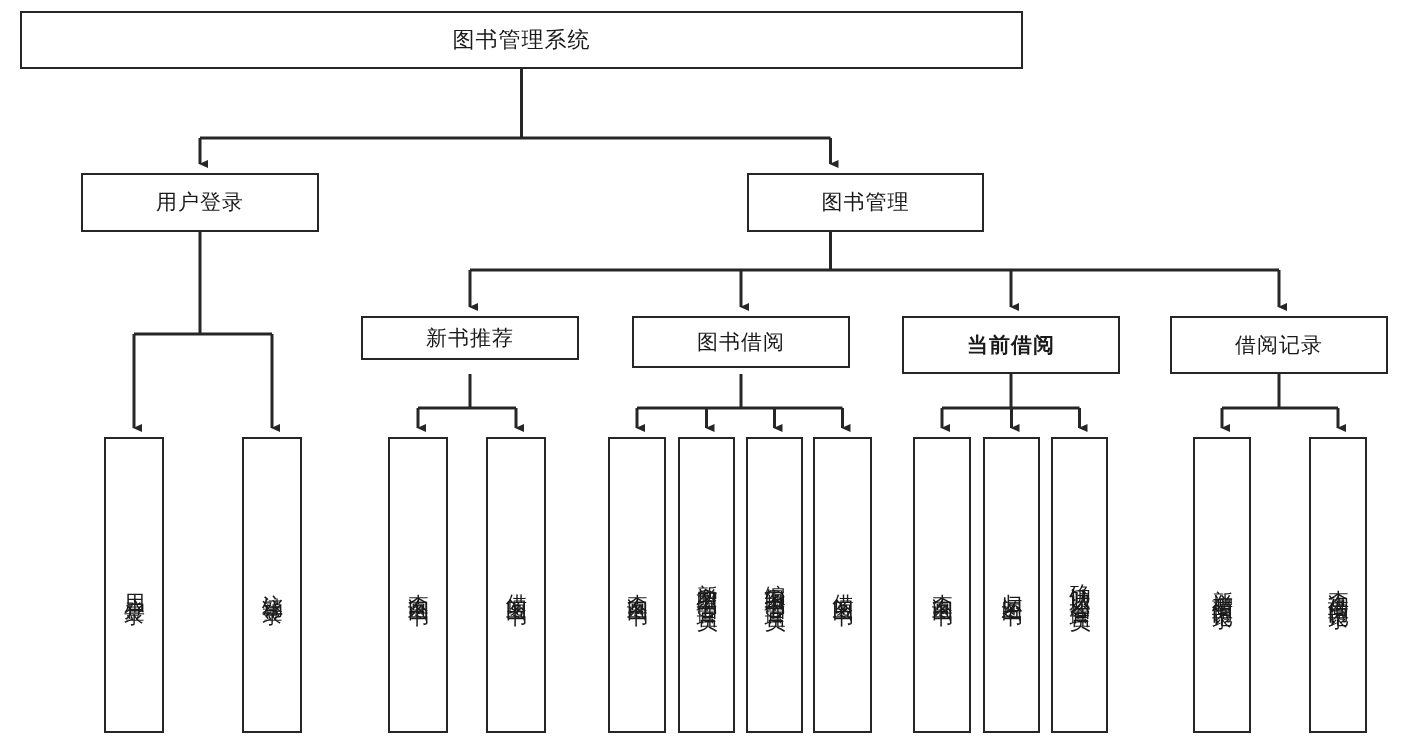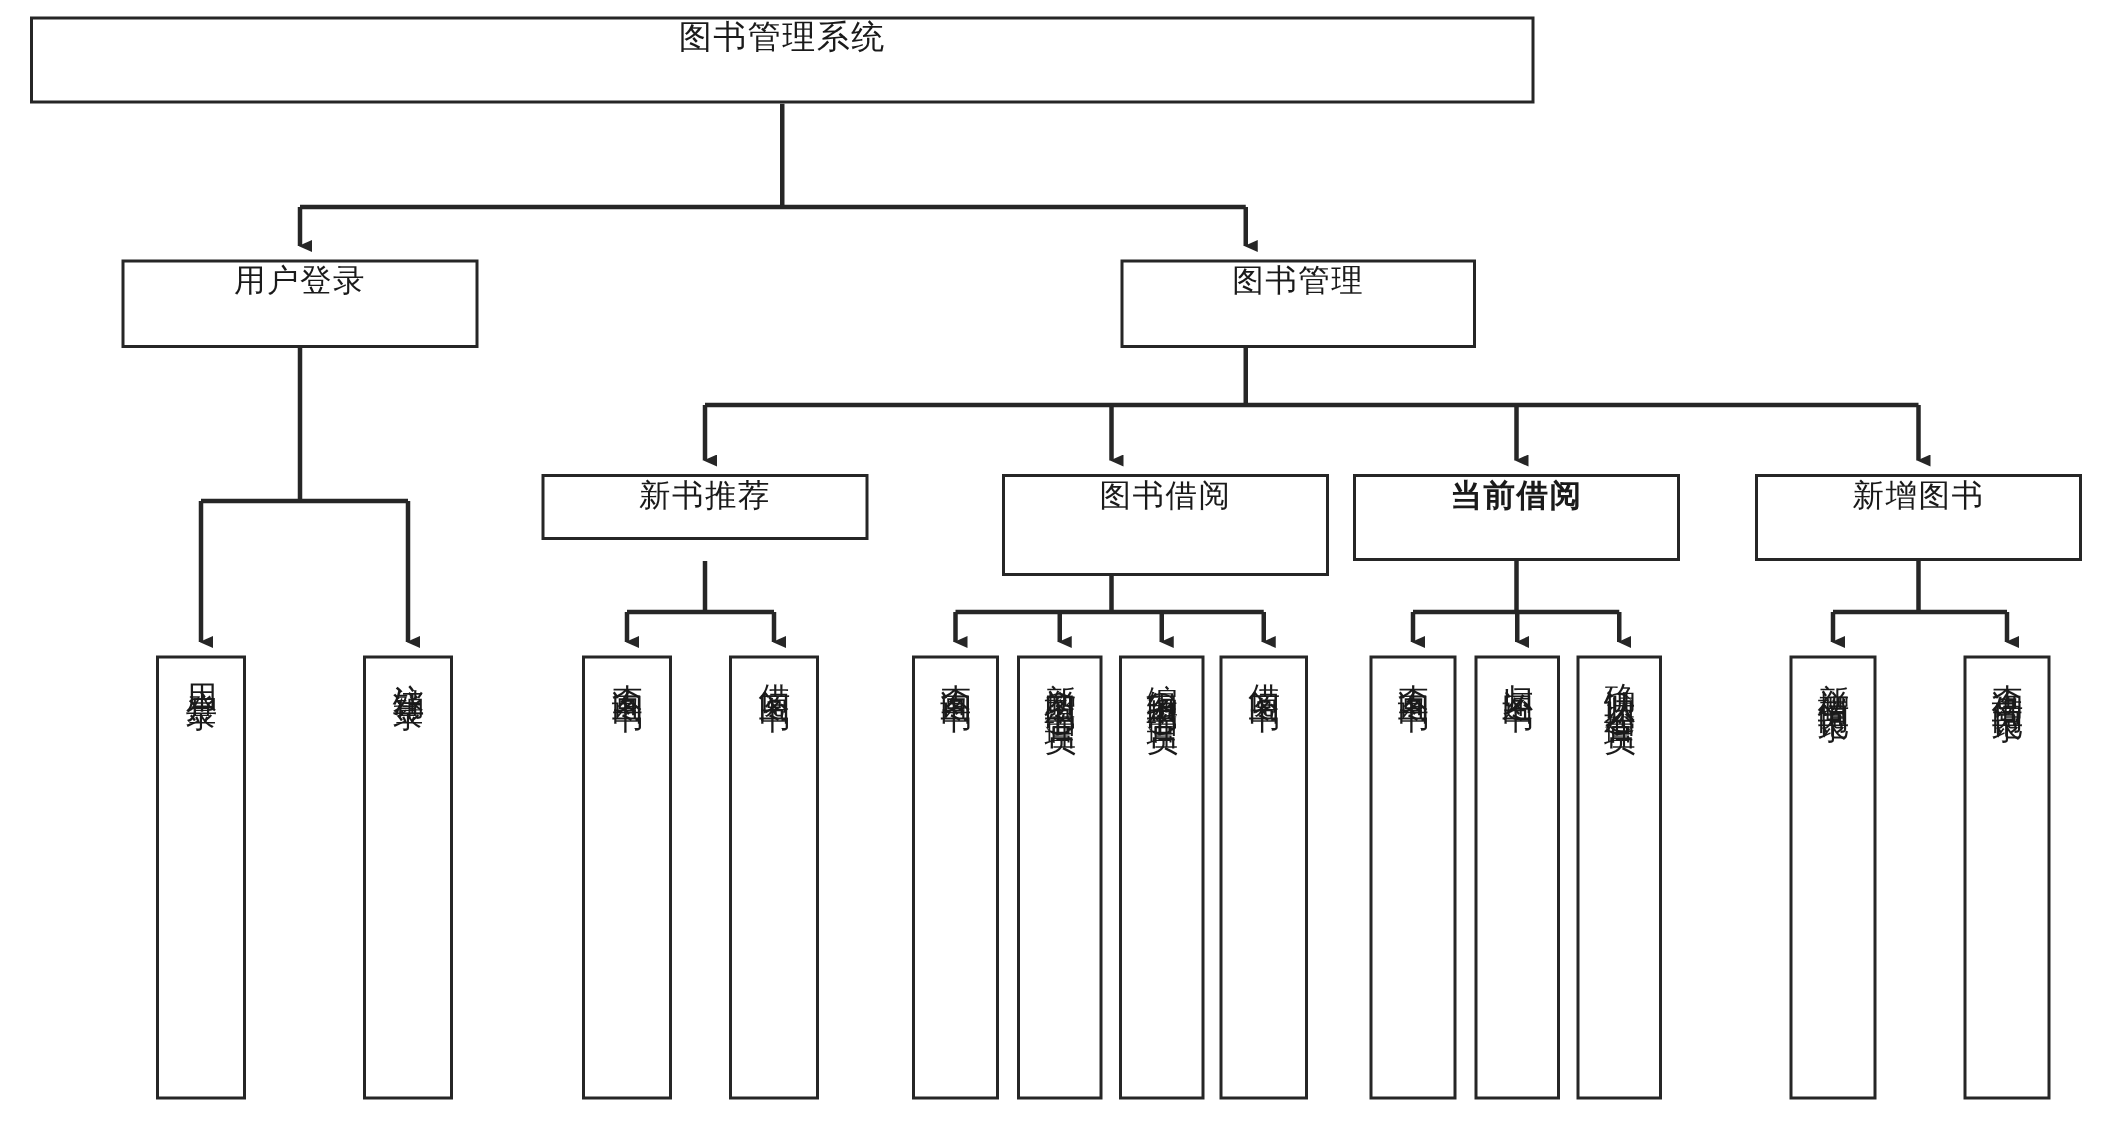--- a/index.html
+++ b/index.html
@@ -24,21 +24,21 @@
     left: 0;
     width: 1405px;
     height: 747px;
   }
   .node-box {
     position: absolute;
     box-sizing: border-box;
     border: 2px solid #262626;
     background: #ffffff;
     display: flex;
-    align-items: flex-start;
+    align-items: center;
     justify-content: center;
   }
   .node-label {
     color: #1a1a1a;
     font-size: 21px;
     line-height: 1.18;
     letter-spacing: 1px;
     white-space: nowrap;
     user-select: none;
   }
@@ -116,28 +116,28 @@
       </div>
       <div class="node-box" style="left: 81px; top: 173px; width: 238px; height: 59px;">
         <span class="node-label">用户登录</span>
       </div>
       <div class="node-box" style="left: 747px; top: 173px; width: 237px; height: 59px;">
         <span class="node-label">图书管理</span>
       </div>
       <div class="node-box" style="left: 361px; top: 316px; width: 218px; height: 44px;">
         <span class="node-label">新书推荐</span>
       </div>
-      <div class="node-box" style="left: 632px; top: 316px; width: 218px; height: 68px; margin-left: 36px;">
+      <div class="node-box" style="left: 632px; top: 316px; width: 218px; height: 52px;">
         <span class="node-label">图书借阅</span>
       </div>
       <div class="node-box" style="left: 902px; top: 316px; width: 218px; height: 58px; font-weight: bold;">
         <span class="node-label">当前借阅</span>
       </div>
       <div class="node-box" style="left: 1170px; top: 316px; width: 218px; height: 58px;">
-        <span class="node-label">新增图书</span>
+        <span class="node-label">借阅记录</span>
       </div>
       <div class="node-box leaf" style="left: 104px; top: 437px; width: 60px; height: 296px;">
         <span class="node-label">用户登录</span>
       </div>
       <div class="node-box leaf" style="left: 242px; top: 437px; width: 60px; height: 296px;">
         <span class="node-label">注销登录</span>
       </div>
       <div class="node-box leaf" style="left: 388px; top: 437px; width: 60px; height: 296px;">
         <span class="node-label">查询图书</span>
       </div>

